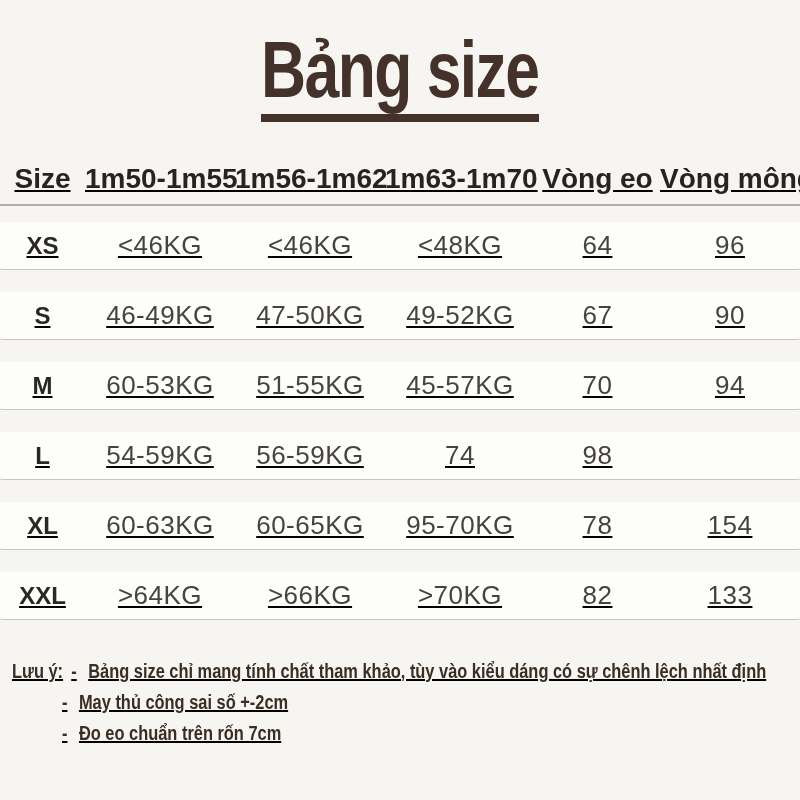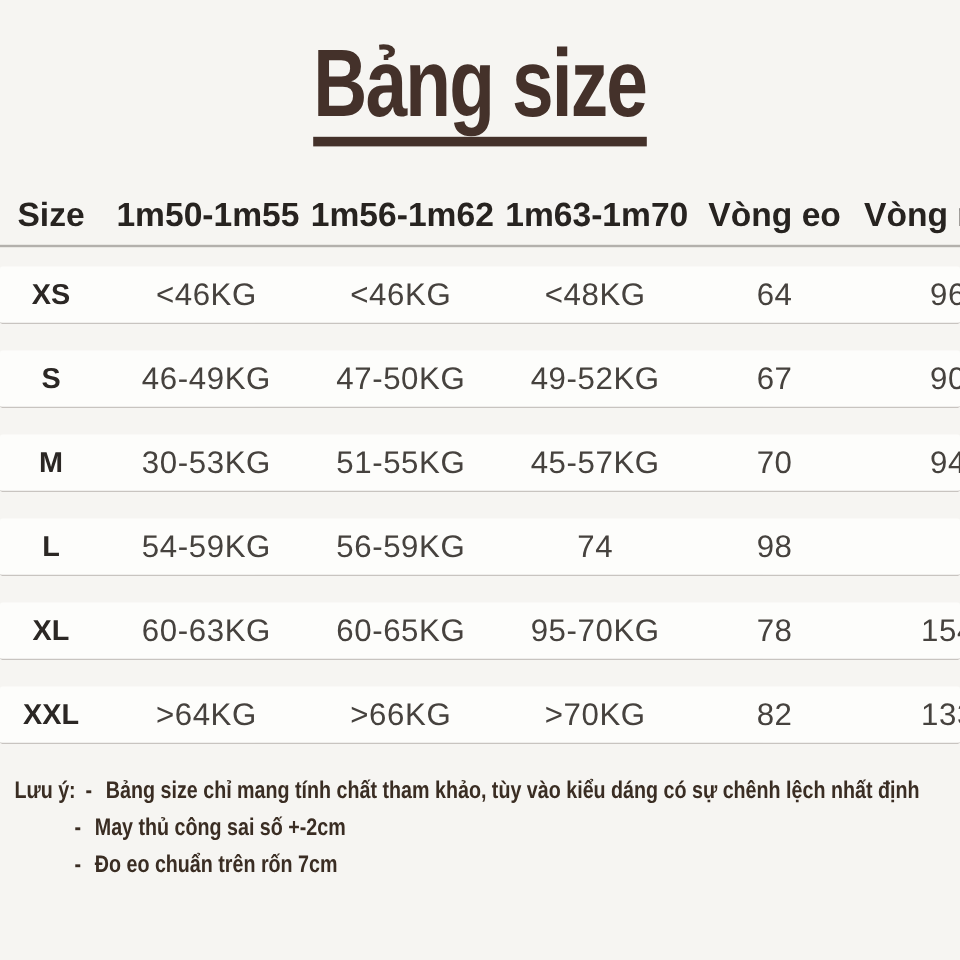--- a/index.html
+++ b/index.html
@@ -5,20 +5,21 @@
   * { margin: 0; padding: 0; box-sizing: border-box; }
   html, body { width: 800px; height: 800px; }
   body { font-family: "Liberation Sans", sans-serif; }
 
   .page {
     width: 800px;
     height: 800px;
     background: #f6f5f2;
     overflow: hidden;
     position: relative;
+    text-decoration: underline;
   }
 
   
   .title-block { text-align: center; padding-top: 30px; }
   .title {
     display: inline-block;
     font-size: 80px;
     font-weight: 700;
     line-height: 1.0;
     color: #44312a;
@@ -32,21 +33,20 @@
     background: #44312a;
     margin: 4px auto 0;
   }
 
   
   .grid {
     display: grid;
     grid-template-columns: 85px 150px 150px 150px 125px 140px;
     align-items: center;
     text-align: center;
-    gap: 12px;
   }
 
   .header-row {
     height: 52px;
     margin-top: 32px;
     font-size: 28px;
     font-weight: 700;
     color: #272320;
     border-bottom: 2px solid #b3b0ac;
   }
@@ -69,21 +69,21 @@
   }
   .cell.size {
     font-size: 24px;
     font-weight: 700;
     color: #2b2724;
     letter-spacing: 0;
   }
 
   
   .notes {
-    margin-top: 24px;
+    margin-top: 36px;
     padding-left: 12px;
     color: #3a2d23;
     font-weight: 700;
     font-size: 20px;
   }
   .note-line {
     display: block;
     white-space: nowrap;
     line-height: 31px;
     transform: scaleX(0.82);
@@ -127,21 +127,21 @@
       <div class="cell size">S</div>
       <div class="cell">46-49KG</div>
       <div class="cell">47-50KG</div>
       <div class="cell">49-52KG</div>
       <div class="cell">67</div>
       <div class="cell">90</div>
     </div>
 
     <div class="grid row">
       <div class="cell size">M</div>
-      <div class="cell">30-53KG</div>
+      <div class="cell">60-53KG</div>
       <div class="cell">51-55KG</div>
       <div class="cell">45-57KG</div>
       <div class="cell">70</div>
       <div class="cell">94</div>
     </div>
 
     <div class="grid row">
       <div class="cell size">L</div>
       <div class="cell">54-59KG</div>
       <div class="cell">56-59KG</div>

